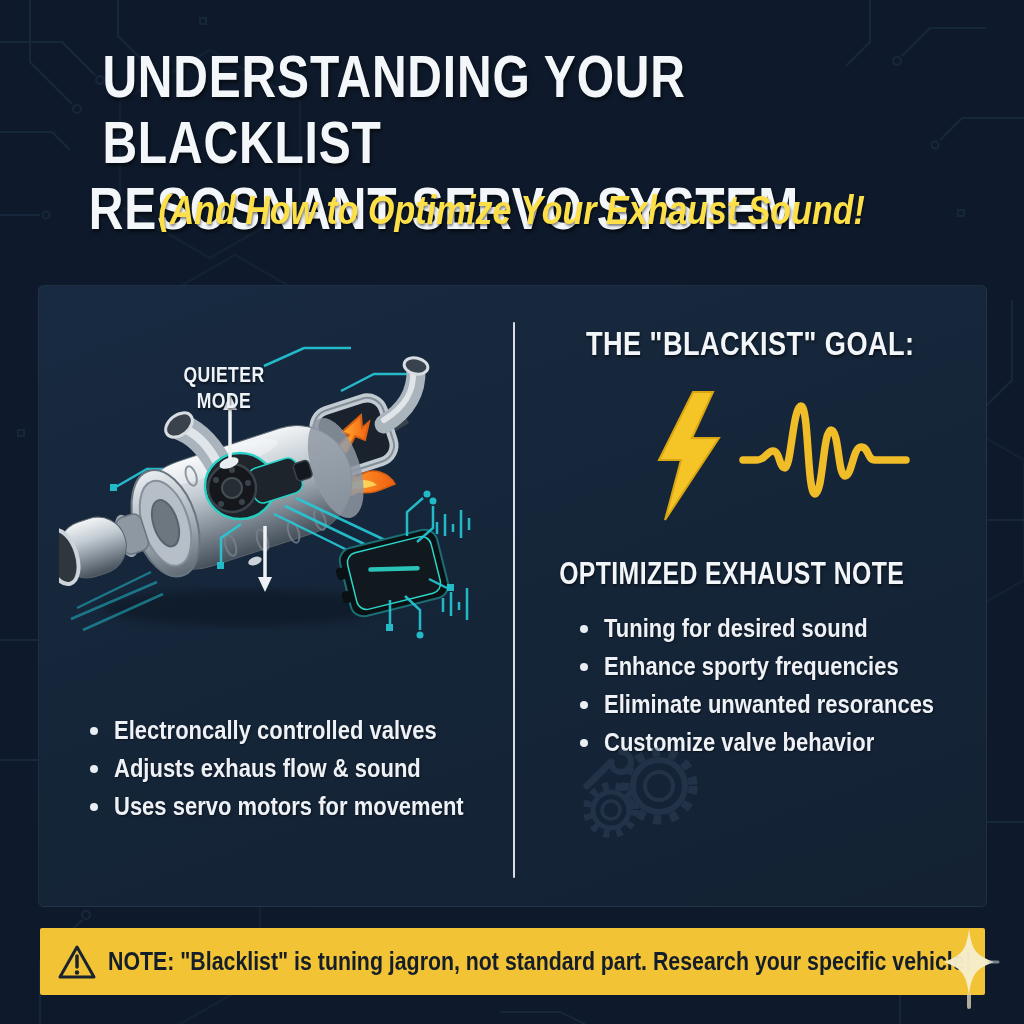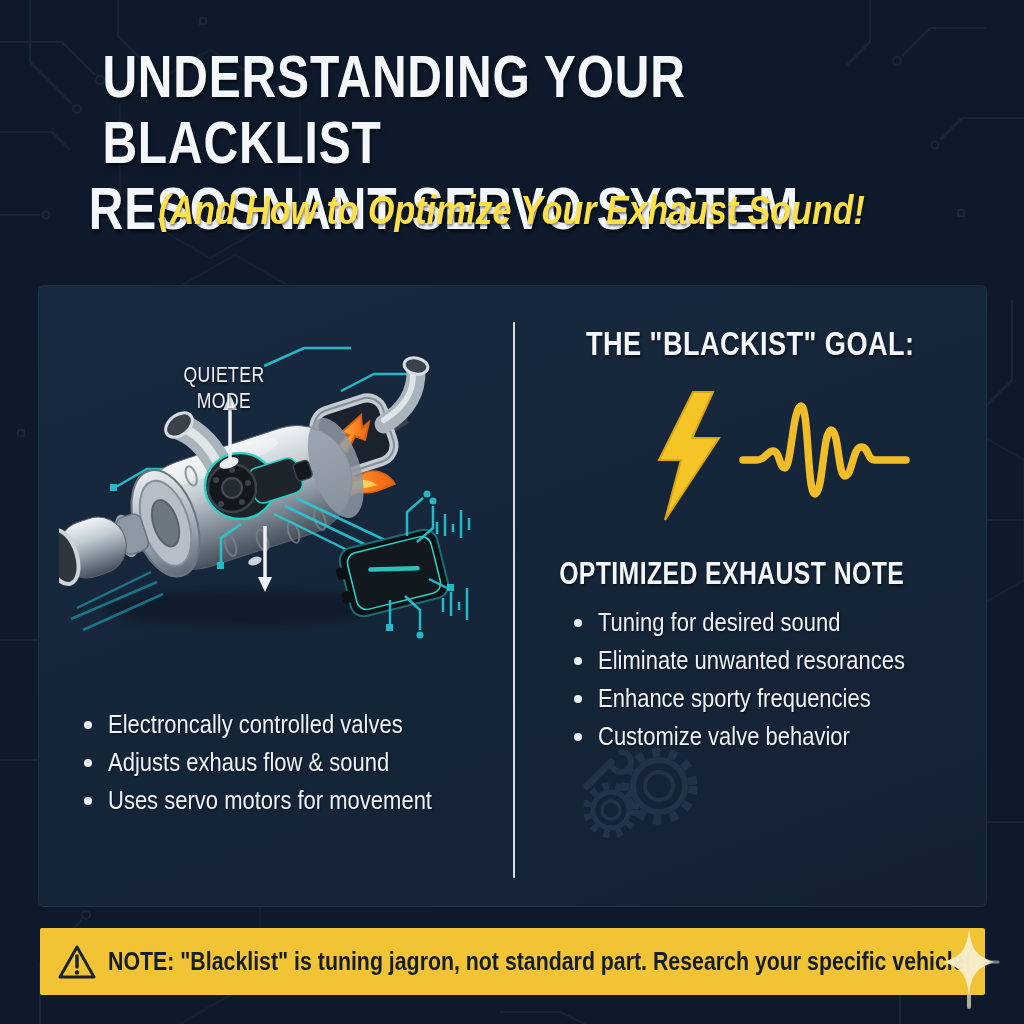--- a/index.html
+++ b/index.html
@@ -29,31 +29,31 @@
   #subtitle .cx{transform:scaleX(.85);}
   
   #panel{
     left:38px;top:285px;width:947px;height:620px;z-index:2;
     background:linear-gradient(160deg,#182a41 0%,#152538 55%,#132133 100%);
     border:1px solid rgba(170,200,235,.07);border-radius:6px;
   }
   #divider{left:474px;top:36px;width:2px;height:556px;background:#e8eef4;opacity:.92;border-radius:1px;}
   #diagram-svg{left:20px;top:50px;}
   .mode-label{
-    font-size:22px;font-weight:normal;color:#eef3f7;text-align:center;
+    font-size:22px;font-weight:bold;color:#eef3f7;text-align:center;
     text-shadow:1px 2px 3px rgba(0,0,0,.6);letter-spacing:.5px;z-index:4;
   }
   #quieter-label{left:100px;top:76px;width:170px;}
   #louder-label{left:110px;top:300px;width:215px;}
   .section-heading{
     font-size:31px;font-weight:bold;color:#f2f6f9;
     text-shadow:1px 2px 3px rgba(0,0,0,.55);letter-spacing:.5px;
   }
   #mechanism-heading{left:28px;top:375px;}
-  .bullet-list{list-style:none;margin:0;padding:0;}
+  .bullet-list{list-style:none;margin:6px;padding:0;font-weight:bold;}
   .bullet-list li{
     position:relative;padding-left:27px;margin-bottom:9px;
     font-size:25px;color:#eef2f6;text-shadow:1px 1px 2px rgba(0,0,0,.5);
   }
   .bullet-list li::before{
     content:"";position:absolute;left:3px;top:11px;width:8px;height:8px;
     border-radius:50%;background:#e9eef3;
   }
   #mechanism-list{left:42px;top:424px;}
   #goal-heading{left:477px;top:38px;width:468px;text-align:center;font-size:34px;}
@@ -310,22 +310,22 @@
   <div id="goal-heading" class="abs section-heading"><span class="cx">THE "BLACKIST" GOAL:</span></div>
 
   <svg id="goal-icon" class="abs" width="300" height="135" viewBox="0 0 300 135">
     <polygon points="62,2 28,70 50,70 34,130 88,48 61,48 82,2" fill="#f5c527" stroke="#d9a612" stroke-width="2"></polygon>
     <path d="M112,70 L126,70 C134,70 136,61 142,61 C149,61 148,78 154,78 C160,78 162,16 170,16 C178,16 176,104 184,104 C192,104 192,40 200,40 C208,40 207,86 214,86 C221,86 222,57 230,57 C238,57 236,70 244,70 L275,70" fill="none" stroke="#f0bc28" stroke-width="7.5" stroke-linecap="round" stroke-linejoin="round"></path>
   </svg>
 
   <div id="goal-subheading" class="abs section-heading"><span class="cx">OPTIMIZED EXHAUST NOTE</span></div>
   <ul id="goal-list" class="abs bullet-list">
     <li><span class="cx9">Tuning for desired sound</span></li>
+    <li><span class="cx9">Enhance sporty frequencies</span></li>
     <li><span class="cx9">Eliminate unwanted resorances</span></li>
-    <li><span class="cx9">Enhance sporty frequencies</span></li>
     <li><span class="cx9">Customize valve behavior</span></li>
   </ul>
 
   <svg id="gears-watermark" class="abs" width="170" height="100" viewBox="0 0 170 100">
     <g stroke="#33465f" fill="none">
       <g>
         <circle cx="100" cy="48" r="26" stroke-width="6"></circle>
         <circle cx="100" cy="48" r="34" stroke-width="9" stroke-dasharray="8 9"></circle>
         <circle cx="100" cy="48" r="14" stroke-width="4"></circle>
       </g>

